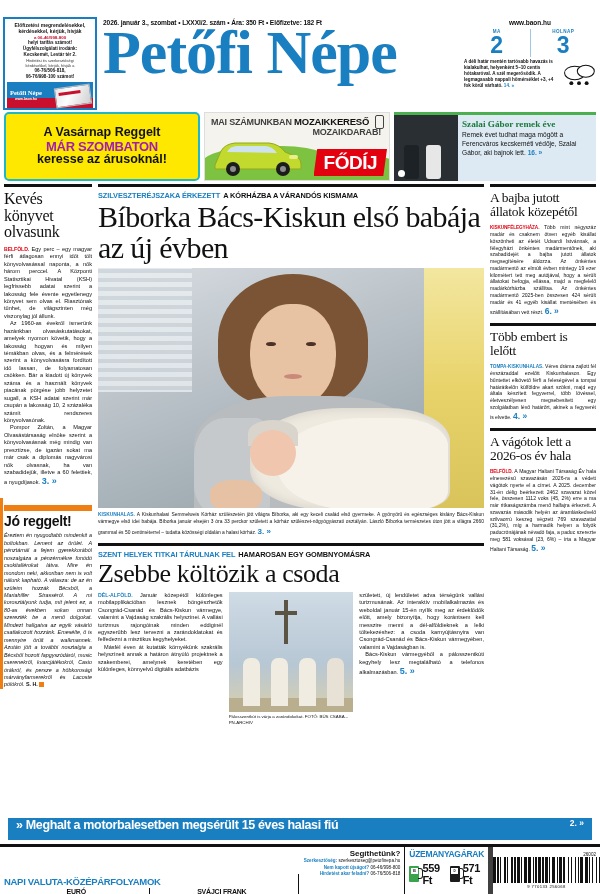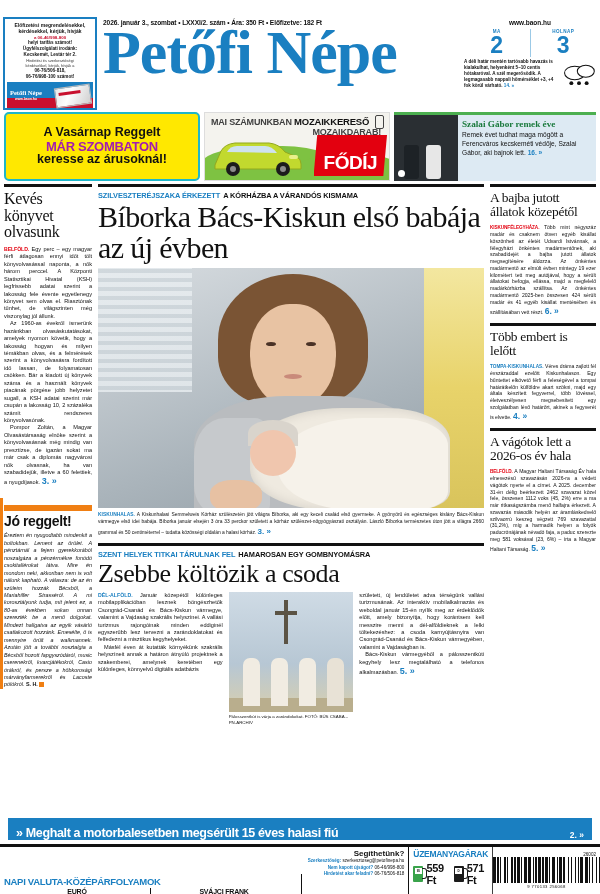--- a/index.html
+++ b/index.html
@@ -85,21 +85,21 @@
   .promo2 .g2{position:absolute;left:-10px;bottom:-18px;width:150px;height:52px;background:#7ec242;border-radius:50%/60%;}
   .promo2 .g3{position:absolute;right:-20px;bottom:-22px;width:120px;height:48px;background:#7ec242;border-radius:50%/60%;}
   .promo2 .ln1{position:relative;font-size:9px;font-weight:bold;color:#3f3f3f;padding:3px 0 0 6px;letter-spacing:-0.2px;}
   .promo2 .ln1 b{color:#111;font-size:9.5px;}
   .promo2 .ln2{position:relative;font-size:9px;font-weight:bold;color:#3f3f3f;text-align:right;padding-right:8px;letter-spacing:-0.2px;}
   .promo2 .car{
     position:absolute;left:4px;top:20px;width:96px;height:44px;
   }
   .promo2 .fodij{
     position:absolute;right:2px;bottom:4px;background:#e3000f;color:#fff;
-    font-size:19px;font-weight:bold;padding:17px 10px 2px 10px;letter-spacing:-0.5px;
+    font-size:19px;font-weight:bold;padding:3px 10px 2px 10px;letter-spacing:-0.5px;
     clip-path:polygon(5% 0,100% 0,95% 100%,0 100%);
   }
   .promo2 .phoneico{position:absolute;right:5px;top:2px;width:7px;height:12px;border:1.2px solid #444;border-radius:2px;}
 
   .promo3{
     flex:1;background:#ddeaf3;position:relative;overflow:hidden;
     border-top:3px solid #4caf50;box-sizing:border-box;display:flex;
   }
   .promo3 .pic{width:64px;background:#2a2f33;position:relative;overflow:hidden;flex:none;}
   .promo3 .pic .f1,.promo3 .pic .f2{position:absolute;bottom:2px;width:15px;height:34px;background:#1d2226;border-radius:3px;}
@@ -191,21 +191,21 @@
   .midPhoto .p1,.midPhoto .p2,.midPhoto .p3,.midPhoto .p4{
     position:absolute;bottom:6px;width:17px;height:48px;background:#f1ece2;border-radius:7px 7px 0 0;}
   .midPhoto .p1{left:14px;}
   .midPhoto .p2{left:42px;}
   .midPhoto .p3{left:70px;}
   .midPhoto .p4{left:98px;background:#e8e2d6;}
   .midPhoto .ground{position:absolute;left:0;bottom:0;width:100%;height:14px;background:#b9ae8d;}
   .midCaption{font-size:4.4px;line-height:1.3;color:#111;padding-top:2px;}
 
   .bottomBanner{
-    margin:5px 4px 0 4px;background:#1a7fc1;color:#fff;display:flex;align-items:flex-end;
+    margin:5px 4px 0 4px;background:#1a7fc1;color:#fff;display:flex;align-items:flex-start;
     height:22px;position:relative;
   }
   .bottomBanner .txt{font-size:12.5px;font-weight:bold;padding-left:8px;letter-spacing:-0.35px;}
   .bottomBanner .pg{margin-left:auto;padding-right:8px;font-size:8.5px;font-weight:bold;}
 
   
   .rTitle{font-size:13.5px;line-height:1.07;}
   .rBody{font-size:5.1px;line-height:1.33;text-align:justify;color:#111;}
   .rBody .loc{color:#e3000f;font-weight:bold;font-size:4.7px;letter-spacing:-0.1px;}
   .rBody .locb{color:#1a7fc1;font-weight:bold;font-size:4.7px;}
@@ -225,21 +225,21 @@
   .fcurrCell + .fcurrCell{border-left:1px solid #111;}
   .fcurrName{font-size:7px;font-weight:bold;letter-spacing:-0.2px;}
   .fcurrVal{font-size:15px;font-weight:bold;letter-spacing:-0.6px;}
   .fcurrVal .ar{color:#1a7fc1;font-size:11px;font-weight:bold;}
 
   .fhelp{width:120px;border-right:1px solid #111;text-align:right;}
   .fhelpTitle{font-size:8px;font-weight:bold;}
   .fhelpLine{font-size:4.6px;line-height:1.45;color:#111;}
   .fhelpLine b{color:#1a7fc1;}
 
-  .ffuel{width:92px;border-right:1px solid #404040;}
+  .ffuel{width:92px;border-right:5px solid #404040;}
   .ffuelTitle{font-size:8.5px;font-weight:bold;color:#1a7fc1;letter-spacing:-0.3px;}
   .ffuelRow{display:flex;gap:3px;align-items:center;margin-top:3px;}
   .pump{width:14px;height:16px;position:relative;}
   .pump .bd{position:absolute;left:0;top:0;width:10px;height:16px;border-radius:1px;}
   .pump .bd.g{background:#3aa34b;}
   .pump .bd.k{background:#1b1b1b;}
   .pump .lbl{position:absolute;left:1.5px;top:2px;width:7px;height:6px;background:#fff;font-size:3px;text-align:center;line-height:6px;font-weight:bold;color:#111;}
   .pump .noz{position:absolute;left:9px;top:2px;width:4px;height:9px;border:1.4px solid #1b1b1b;border-left:0;border-radius:0 3px 3px 0;}
   .ffuelVal{font-size:11px;font-weight:bold;letter-spacing:-0.4px;}
 

